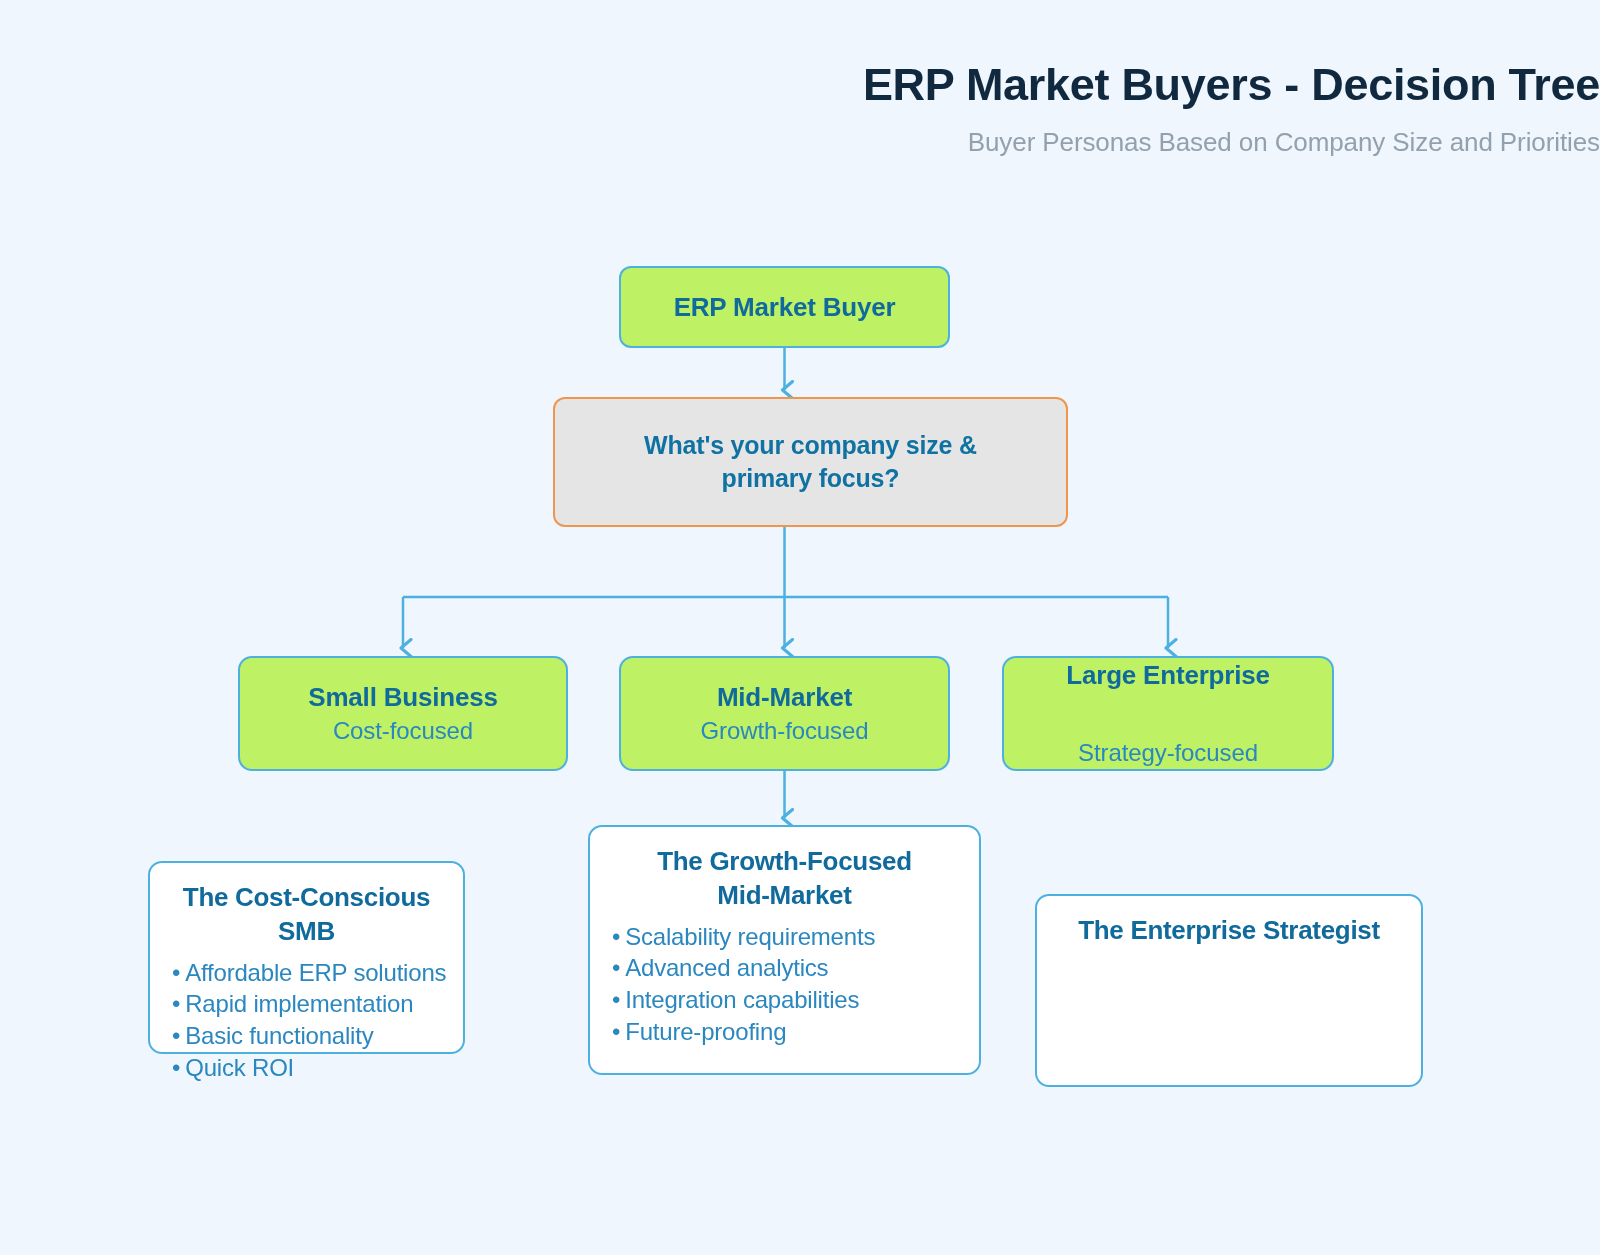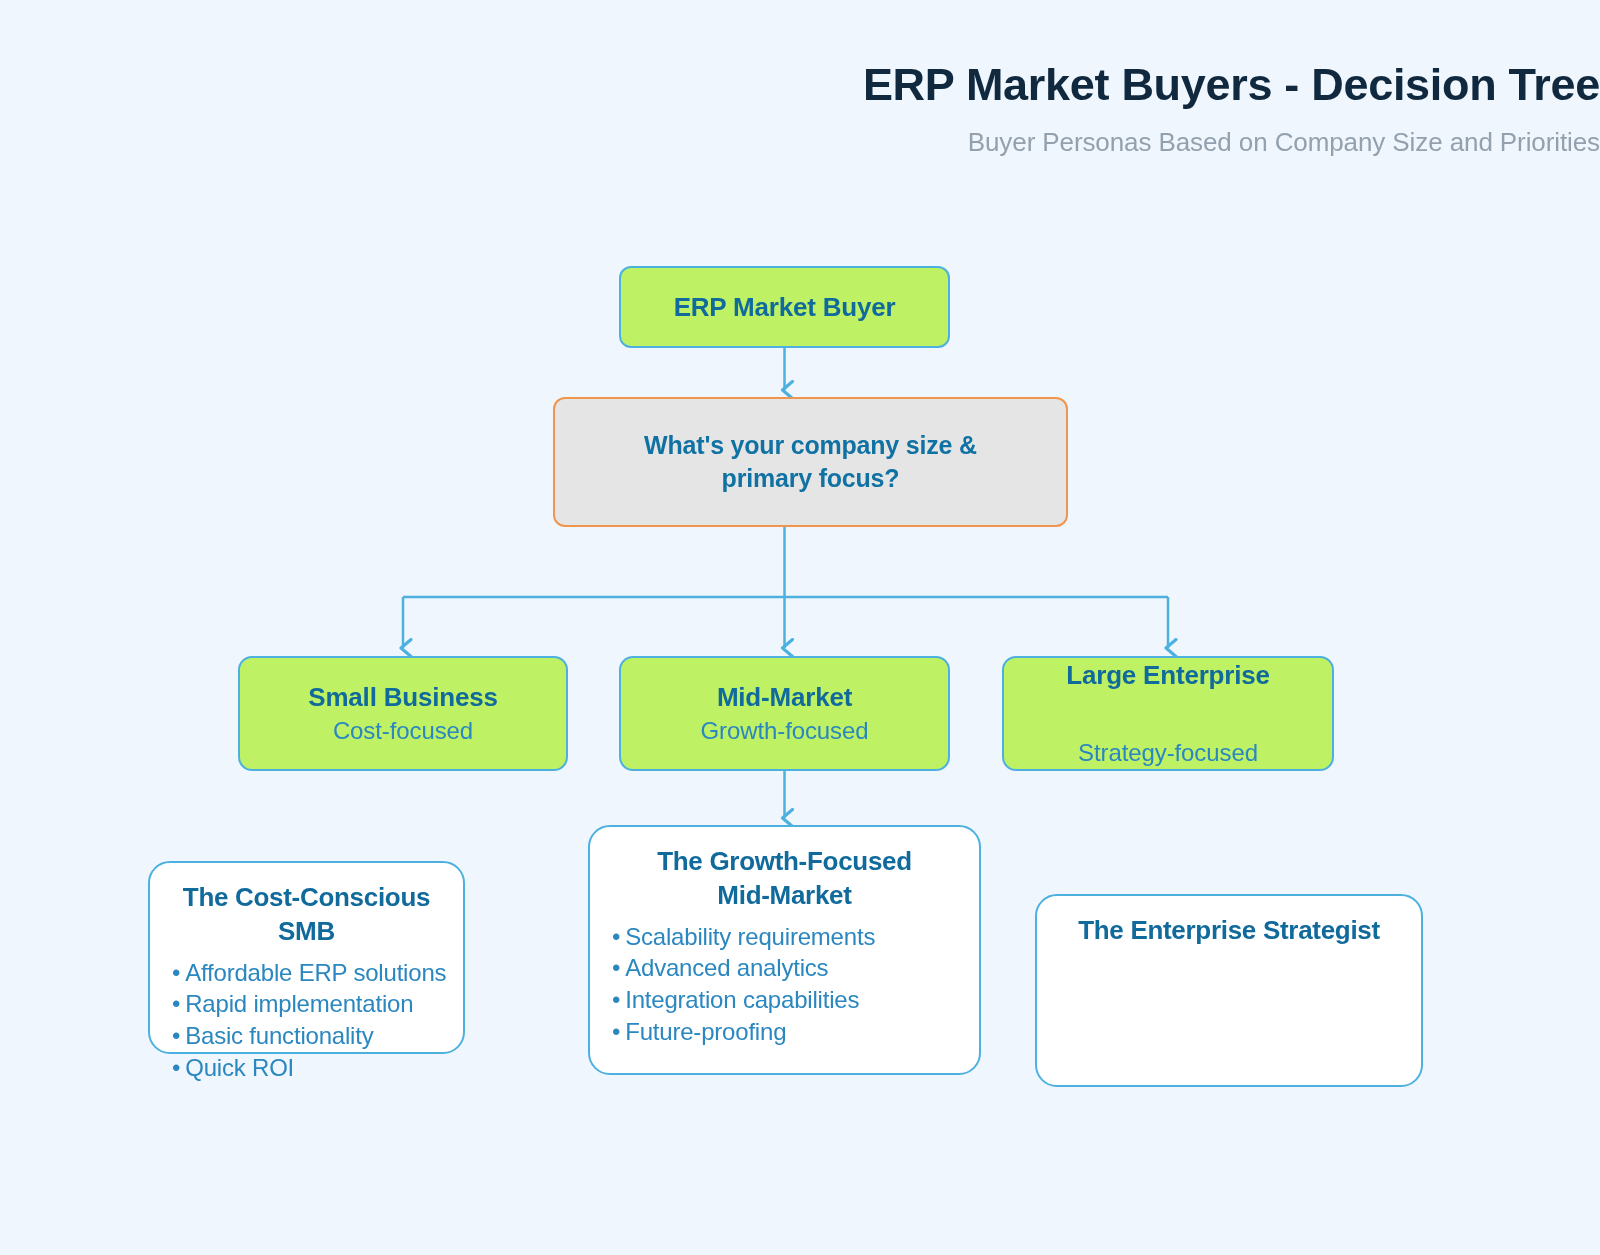--- a/index.html
+++ b/index.html
@@ -117,21 +117,21 @@
   .cat-small  { left: 238px;  width: 330px; }
   .cat-mid    { left: 619px;  width: 331px; }
   .cat-large  { left: 1002px; width: 332px; gap: 44px; }
 
   
   .persona {
     position: absolute;
     box-sizing: border-box;
     background: #ffffff;
     border: 2.5px solid #4db1e0;
-    border-radius: 22px;
+    border-radius: 14px;
     display: flex;
     flex-direction: column;
     align-items: center;
     padding: 18px 22px 20px 22px;
   }
   .persona-smb {
     left: 148px;
     top: 861px;
     width: 317px;
     height: 193px;

